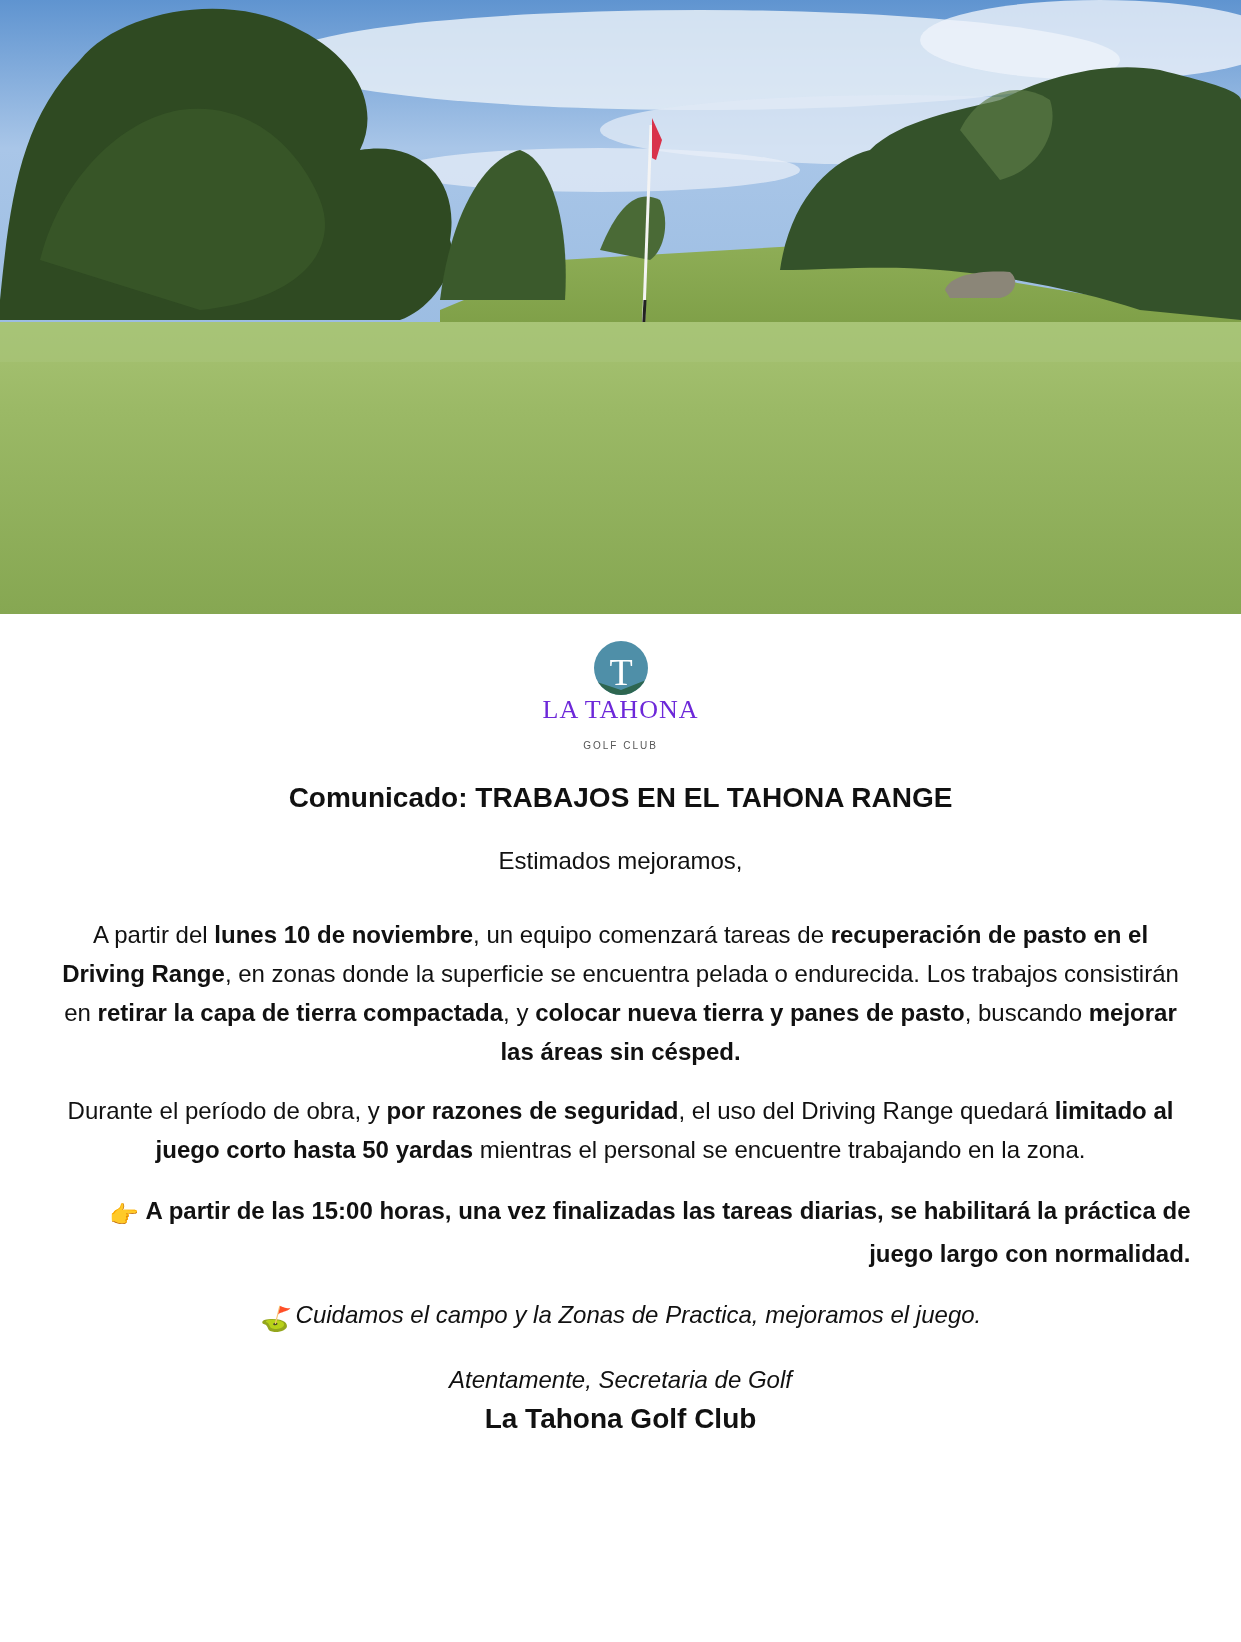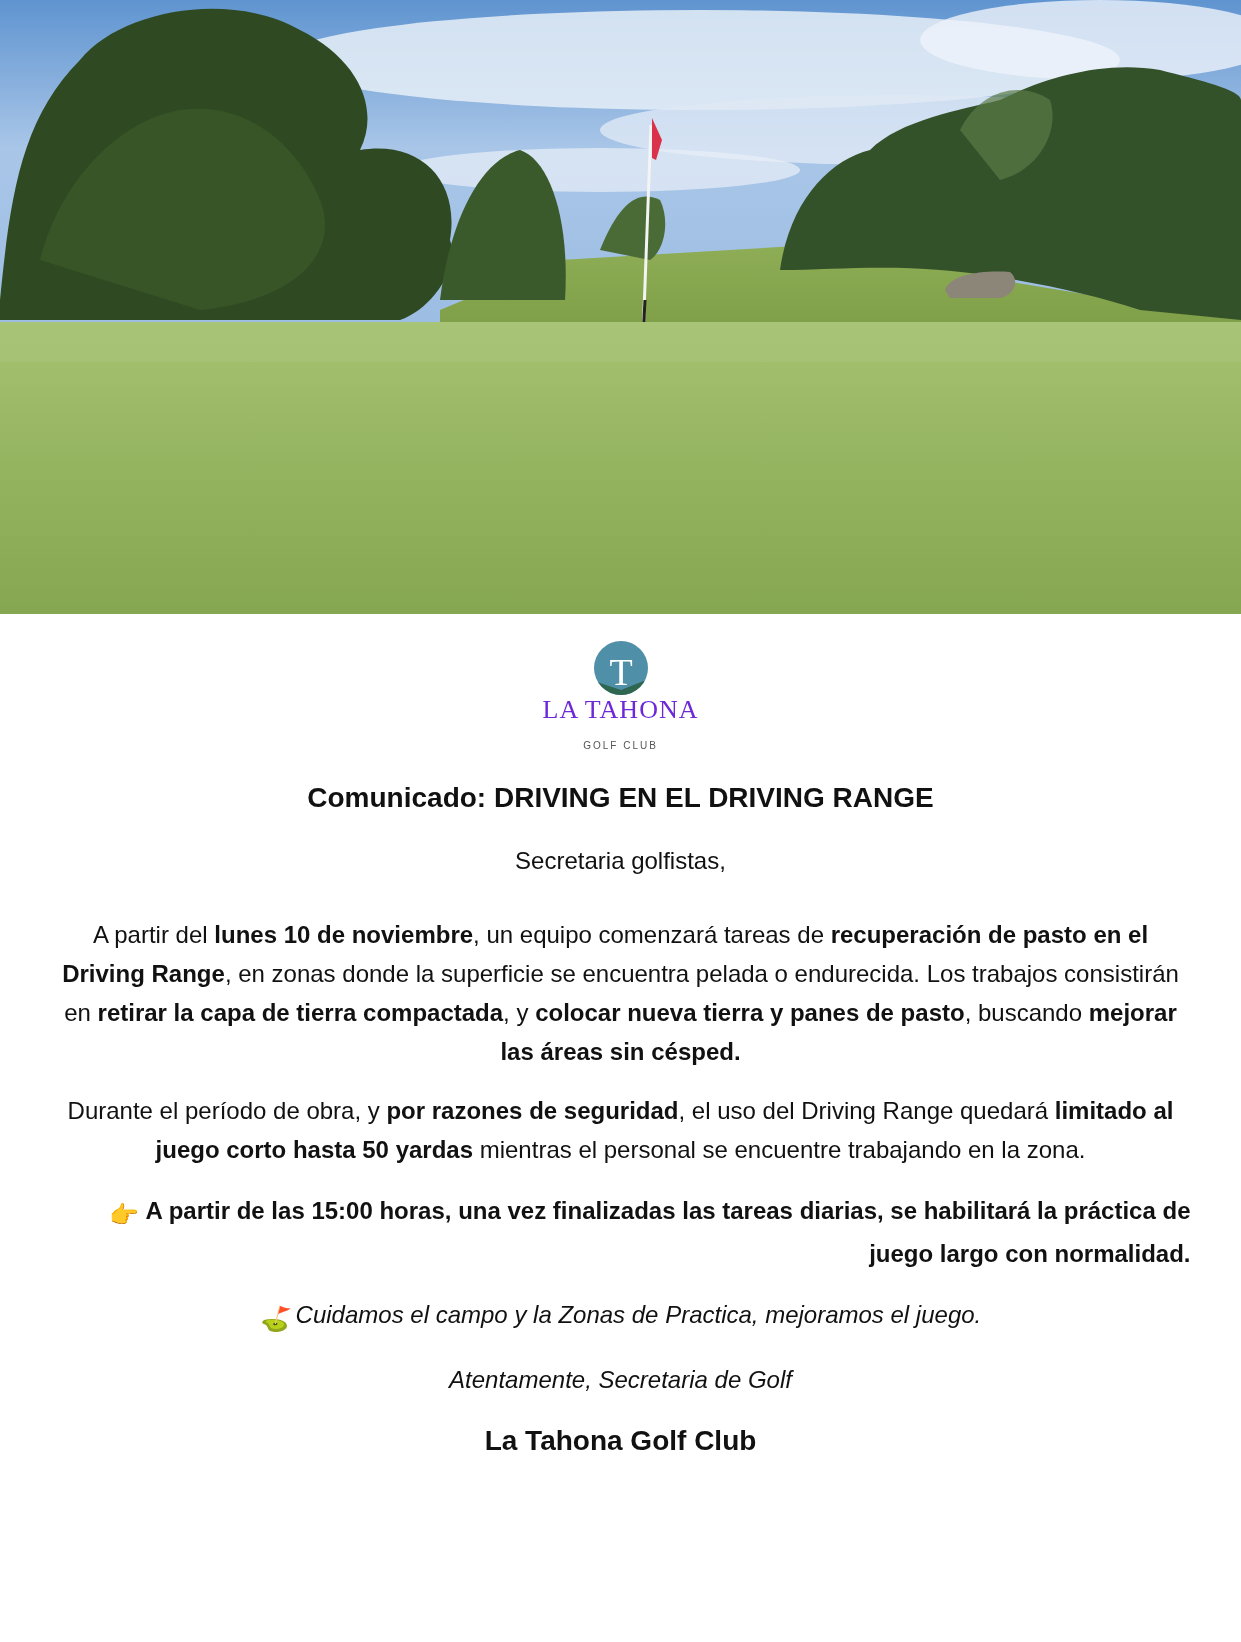--- a/index.html
+++ b/index.html
@@ -19,21 +19,21 @@
 
   h1 { font-size: 28px; font-weight: bold; margin-top: 30px; line-height: 34px; }
   p { font-size: 24px; line-height: 39px; margin: 0 auto; width: 1140px; }
   .greet { margin-top: 26px; }
   .p1 { margin-top: 35px; }
   .p2 { margin-top: 20px; }
   .p3 { margin-top: 22px; font-weight: bold; text-align: right; }
   .p4 { margin-top: 22px; }
   .p5 { margin-top: 22px; font-style: italic; }
   .p6 { margin-top: 22px; font-style: italic; }
-  .p7 { margin-top: 22px; font-weight: bold; font-size: 28px; }
+  .p7 { font-weight: bold; font-size: 28px; }
   b { font-weight: bold; }
   .emoji { display: inline-block; vertical-align: -4px; margin-right: 6px; }
 </style>
 </head>
 <body>
 
 <div class="hero">
   <svg width="1241" height="614" viewBox="0 0 1241 614">
     <defs>
       <linearGradient id="sky" x1="0" y1="0" x2="0" y2="1">
@@ -89,23 +89,23 @@
     </defs>
     <circle cx="80" cy="30" r="27" fill="#4f8fa8"></circle>
     <g clip-path="url(#circ)">
       <path d="M50 42 L80 52 L110 40 L110 60 L50 60 Z" fill="#2e6650"></path>
     </g>
     <text x="80" y="47" text-anchor="middle" font-family="Liberation Serif, serif" font-size="38" fill="#ffffff">T</text>
   </svg>
   <div class="logo-title">LA TAHONA</div>
   <div class="logo-sub">GOLF CLUB</div>
 
-  <h1>Comunicado: DRIVING EN EL DRIVING RANGE</h1>
+  <h1>Comunicado: TRABAJOS EN EL TAHONA RANGE</h1>
 
-  <p class="greet">Secretaria golfistas,</p>
+  <p class="greet">Estimados mejoramos,</p>
 
   <p class="p1"><span>A partir del </span><b>lunes 10 de noviembre</b><span>, un equipo comenzará tareas de </span><b>recuperación de pasto en el Driving Range</b><span>, en zonas donde la superficie se encuentra pelada o endurecida. Los trabajos consistirán en </span><b>retirar la capa de tierra compactada</b><span>, y </span><b>colocar nueva tierra y panes de pasto</b><span>, buscando </span><b>mejorar las áreas sin césped.</b></p>
 
   <p class="p2"><span>Durante el período de obra, y </span><b>por razones de seguridad</b><span>, el uso del Driving Range quedará </span><b>limitado al juego corto hasta 50 yardas</b><span> mientras el personal se encuentre trabajando en la zona.</span></p>
 
   <p class="p3"><span class="emoji">👉</span><span>A partir de las 15:00 horas, una vez finalizadas las tareas diarias, se habilitará la práctica de juego largo con normalidad.</span></p>
 
 
   <p class="p5"><span class="emoji">⛳</span><span>Cuidamos el campo y la Zonas de Practica, mejoramos el juego.</span></p>
 

